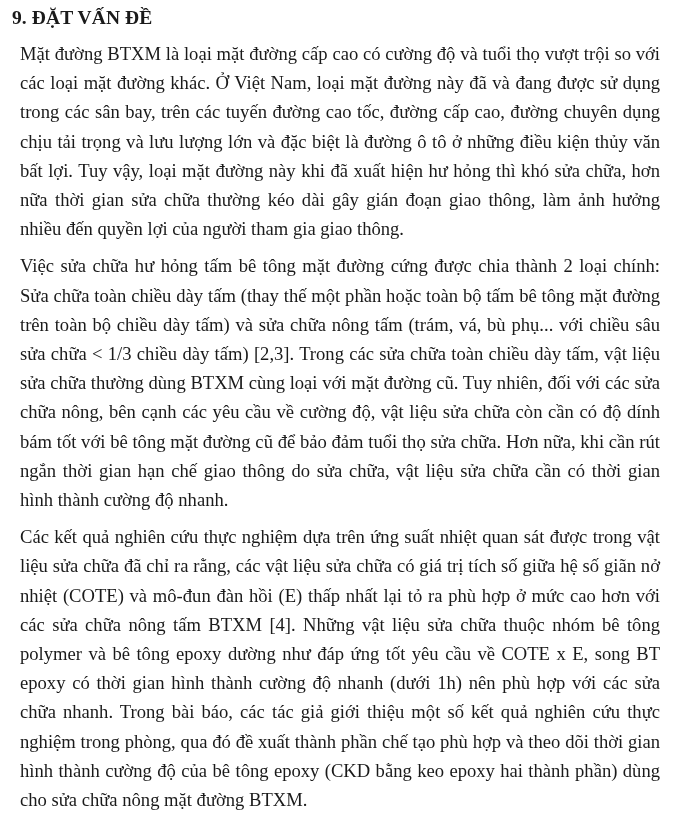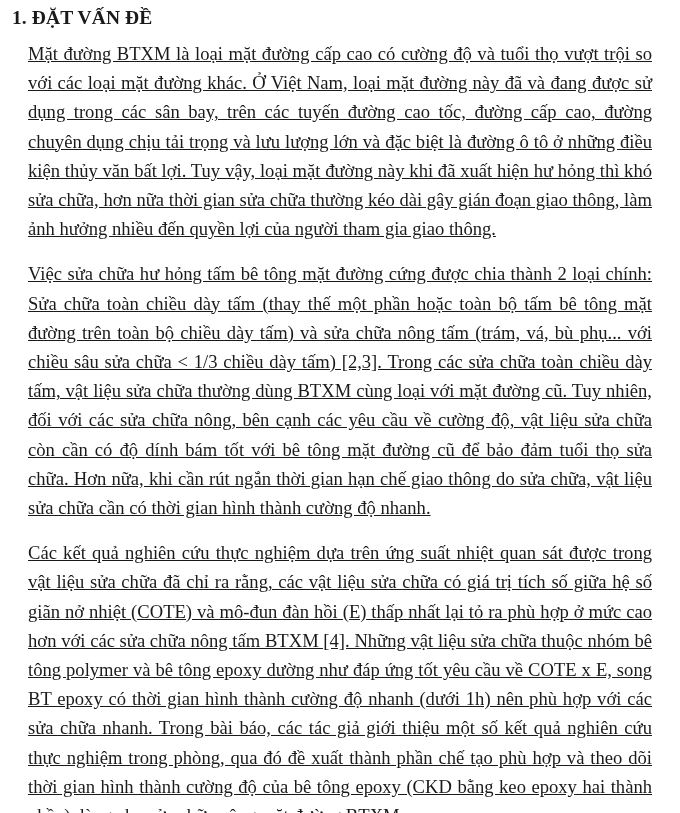--- a/index.html
+++ b/index.html
@@ -7,28 +7,28 @@
     .page {
       position:absolute; left:12px; top:2px; width:656px;
       font-family:"Liberation Serif", "DejaVu Serif", serif;
       color:#1a1a1a;
     }
     h1 {
       font-size:19.5px; font-weight:bold; margin:0; line-height:32px;
       letter-spacing:0.1px;
     }
     p {
-      font-size:18.6px; line-height:29.2px; margin:16px;
-      text-align:justify; text-align-last:left;text-decoration:underline;
+      font-size:18.6px; line-height:29.2px; margin:8px;
+      text-align:justify; text-align-last:left;
     }
     p.p1 { margin-top:5px; }
     p.p2 { margin-top:8px; }
     p.p3 { margin-top:8px; }
   </style>
 </head>
 <body>
 
 <div class="page">
-  <h1>1. ĐẶT VẤN ĐỀ</h1>
+  <h1>9. ĐẶT VẤN ĐỀ</h1>
   <p class="p1">Mặt đường BTXM là loại mặt đường cấp cao có cường độ và tuổi thọ vượt trội so với các loại mặt đường khác. Ở Việt Nam, loại mặt đường này đã và đang được sử dụng trong các sân bay, trên các tuyến đường cao tốc, đường cấp cao, đường chuyên dụng chịu tải trọng và lưu lượng lớn và đặc biệt là đường ô tô ở những điều kiện thủy văn bất lợi. Tuy vậy, loại mặt đường này khi đã xuất hiện hư hỏng thì khó sửa chữa, hơn nữa thời gian sửa chữa thường kéo dài gây gián đoạn giao thông, làm ảnh hưởng nhiều đến quyền lợi của người tham gia giao thông.</p>
   <p class="p2">Việc sửa chữa hư hỏng tấm bê tông mặt đường cứng được chia thành 2 loại chính: Sửa chữa toàn chiều dày tấm (thay thế một phần hoặc toàn bộ tấm bê tông mặt đường trên toàn bộ chiều dày tấm) và sửa chữa nông tấm (trám, vá, bù phụ... với chiều sâu sửa chữa &lt; 1/3 chiều dày tấm) [2,3]. Trong các sửa chữa toàn chiều dày tấm, vật liệu sửa chữa thường dùng BTXM cùng loại với mặt đường cũ. Tuy nhiên, đối với các sửa chữa nông, bên cạnh các yêu cầu về cường độ, vật liệu sửa chữa còn cần có độ dính bám tốt với bê tông mặt đường cũ để bảo đảm tuổi thọ sửa chữa. Hơn nữa, khi cần rút ngắn thời gian hạn chế giao thông do sửa chữa, vật liệu sửa chữa cần có thời gian hình thành cường độ nhanh.</p>
   <p class="p3">Các kết quả nghiên cứu thực nghiệm dựa trên ứng suất nhiệt quan sát được trong vật liệu sửa chữa đã chỉ ra rằng, các vật liệu sửa chữa có giá trị tích số giữa hệ số giãn nở nhiệt (COTE) và mô-đun đàn hồi (E) thấp nhất lại tỏ ra phù hợp ở mức cao hơn với các sửa chữa nông tấm BTXM [4]. Những vật liệu sửa chữa thuộc nhóm bê tông polymer và bê tông epoxy dường như đáp ứng tốt yêu cầu về COTE x E, song BT epoxy có thời gian hình thành cường độ nhanh (dưới 1h) nên phù hợp với các sửa chữa nhanh. Trong bài báo, các tác giả giới thiệu một số kết quả nghiên cứu thực nghiệm trong phòng, qua đó đề xuất thành phần chế tạo phù hợp và theo dõi thời gian hình thành cường độ của bê tông epoxy (CKD bằng keo epoxy hai thành phần) dùng cho sửa chữa nông mặt đường BTXM.</p>
 </div>
 
 </body></html>

